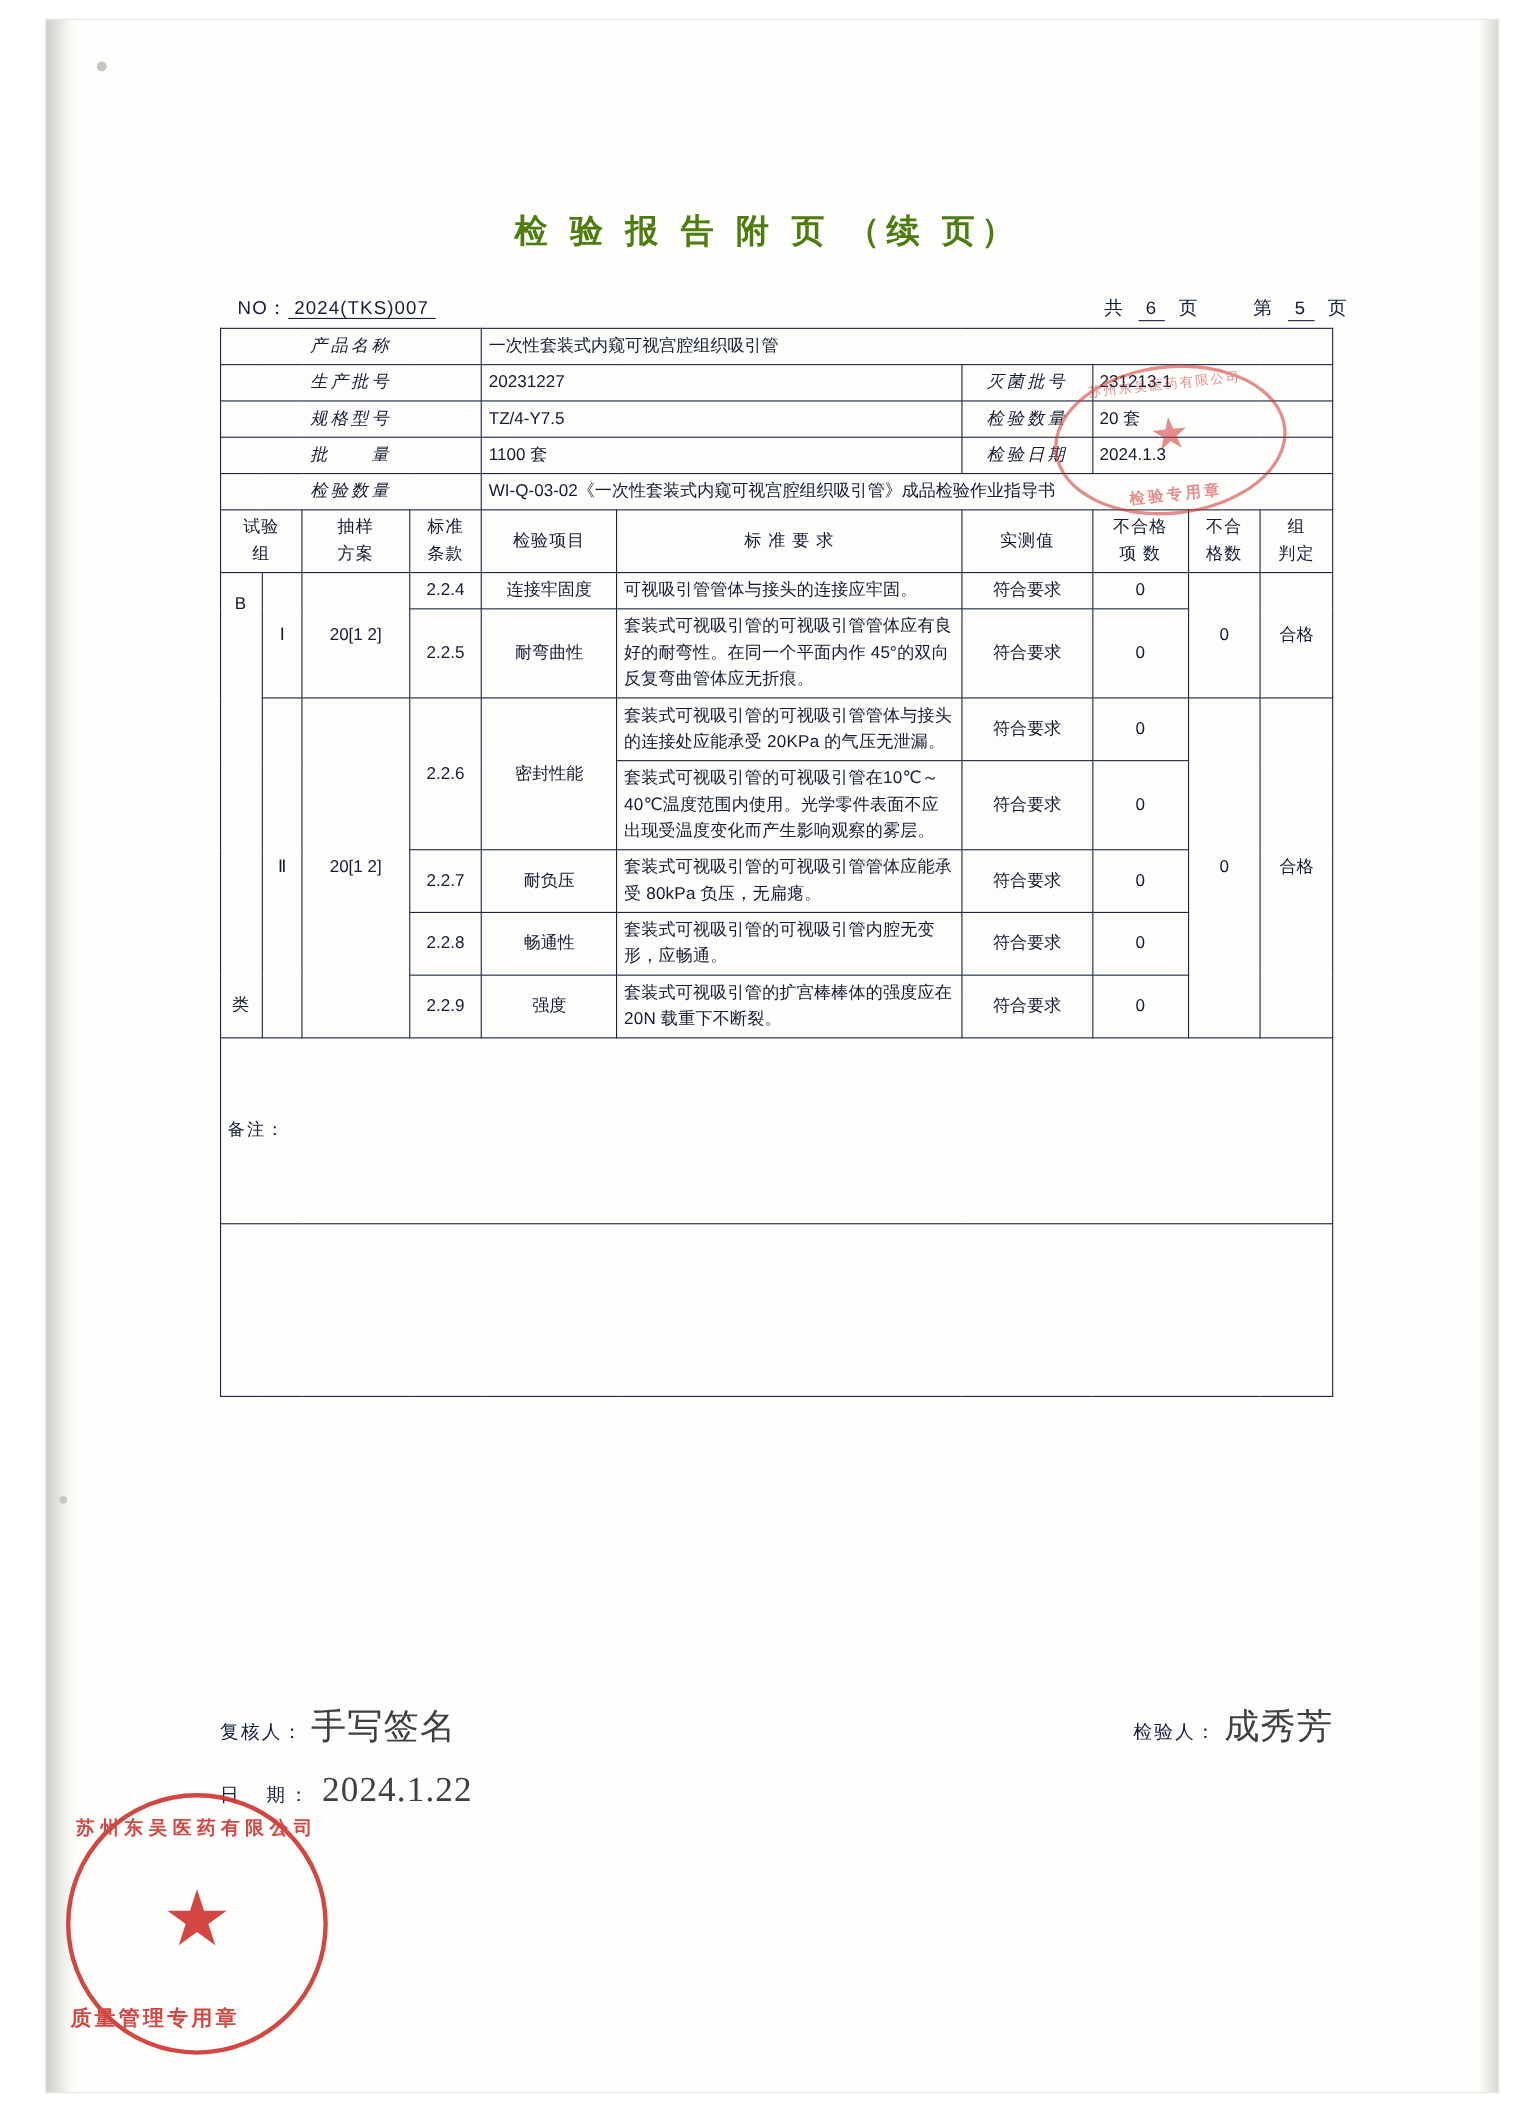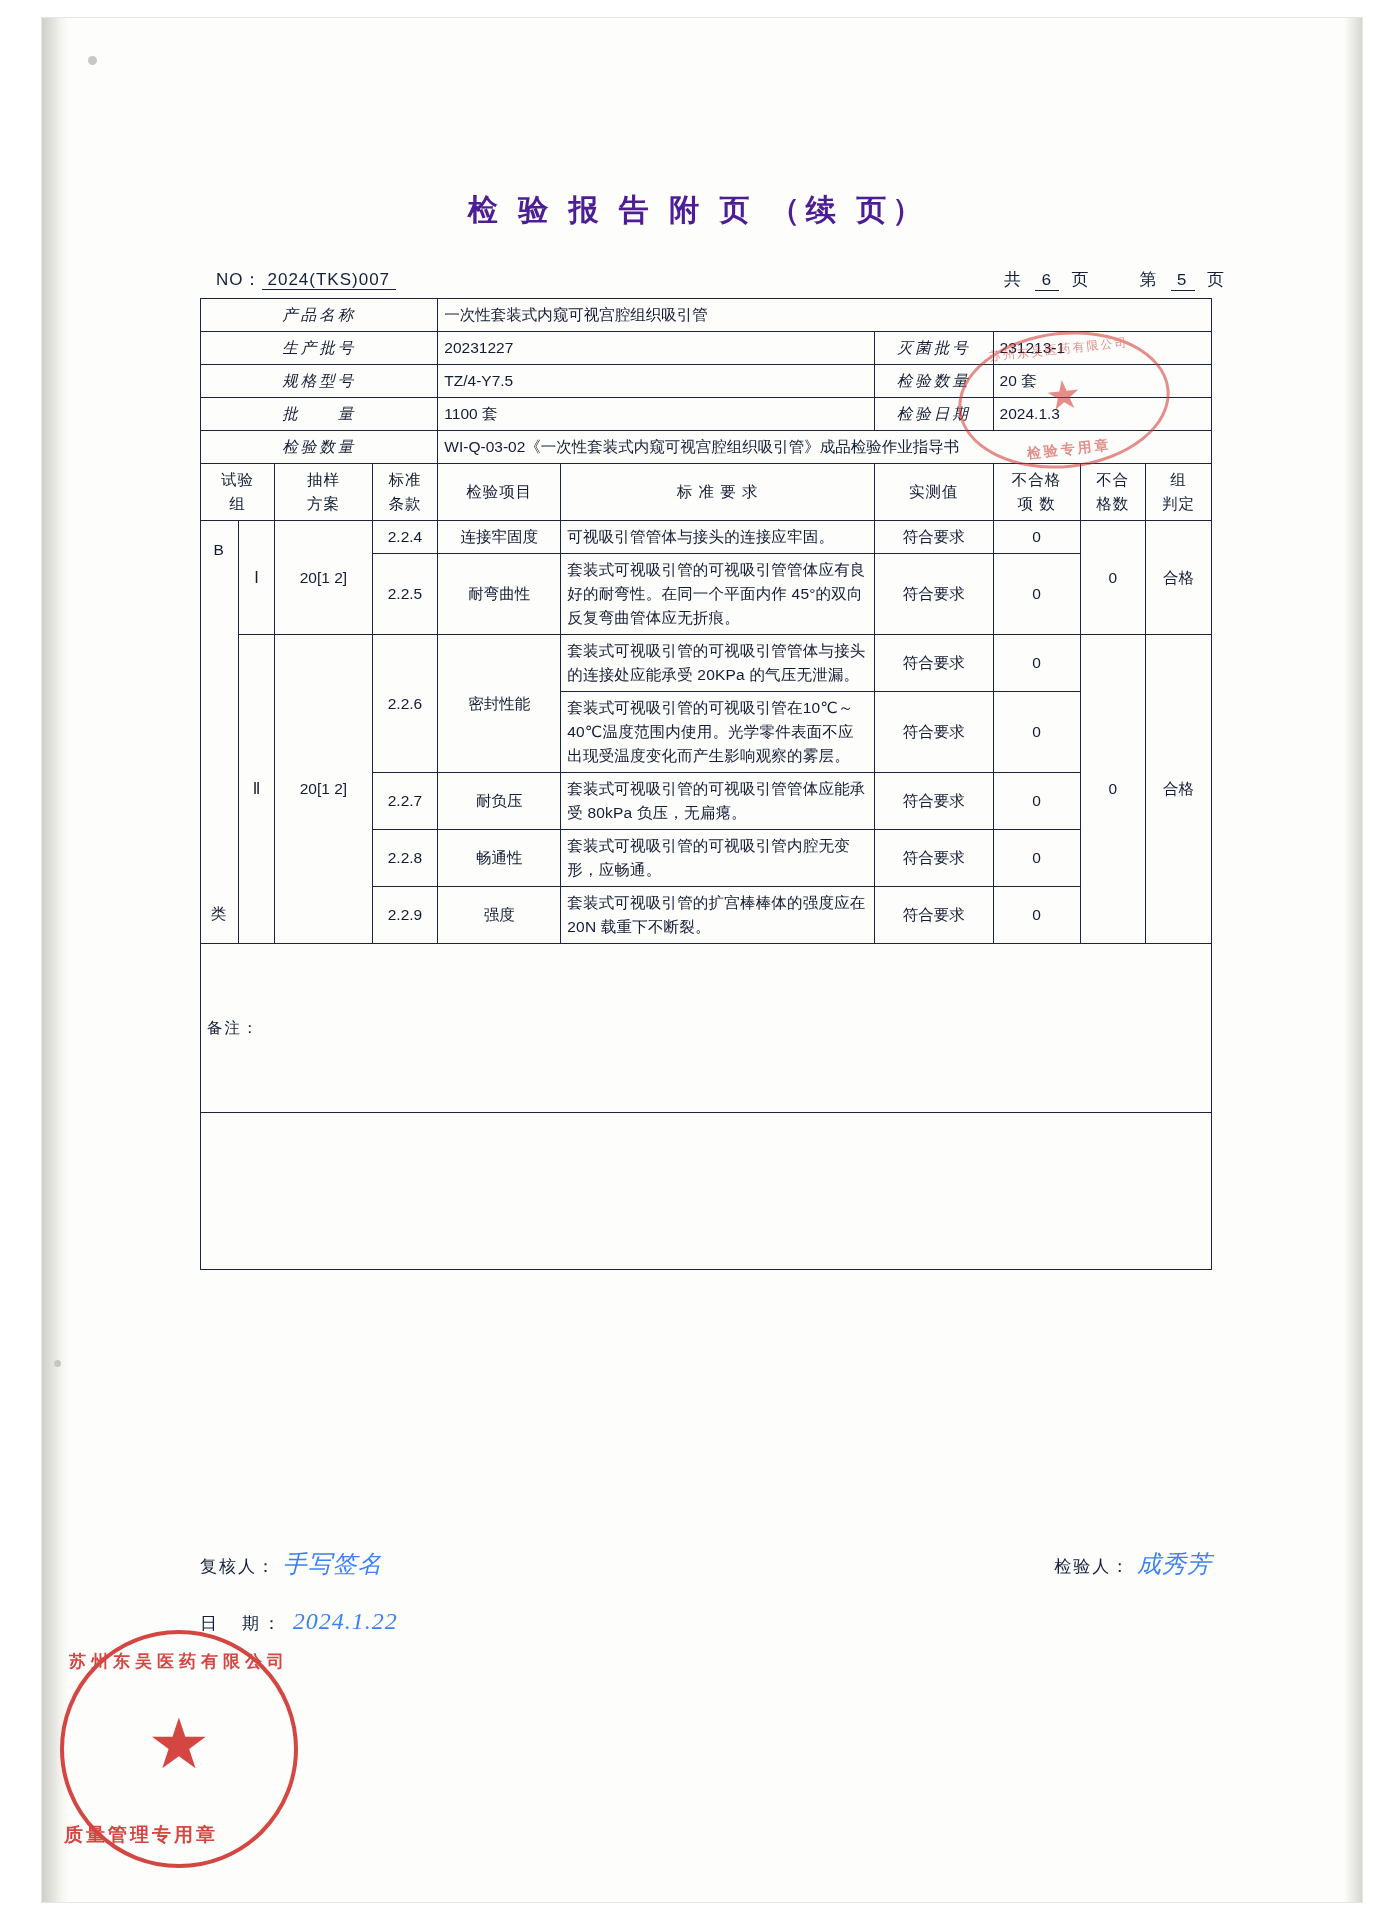--- a/index.html
+++ b/index.html
@@ -55,21 +55,21 @@
 
   .title {
     position: absolute;
     left: 0;
     top: 190px;
     width: 1396px;
     text-align: center;
     font-size: 30px;
     font-weight: bold;
     letter-spacing: 6px;
-    color: #4c1d95;
+    color: #4d7c0f;
   }
 
   .meta-row {
     position: absolute;
     top: 268px;
     left: 216px;
     width: 1010px;
     font-size: 17px;
     color: #14203a;
     display: flex;
@@ -142,23 +142,22 @@
   .daterow {
     position: absolute;
     left: 200px;
     top: 1608px;
     font-size: 17px;
     color: #14203a;
     letter-spacing: 4px;
   }
   .handwrite {
     font-family: "Liberation Serif", "DejaVu Serif", serif;
-    color: #3b82f6;
-    font-style: italic;
-    font-size: 24px;
+    color: #404040;
+    font-size: 32px;
     letter-spacing: 1px;
   }
 
   
   .seal {
     position: absolute;
     border-radius: 50%;
     border: 4px solid #d0332e;
     color: #d0332e;
     opacity: 0.82;

